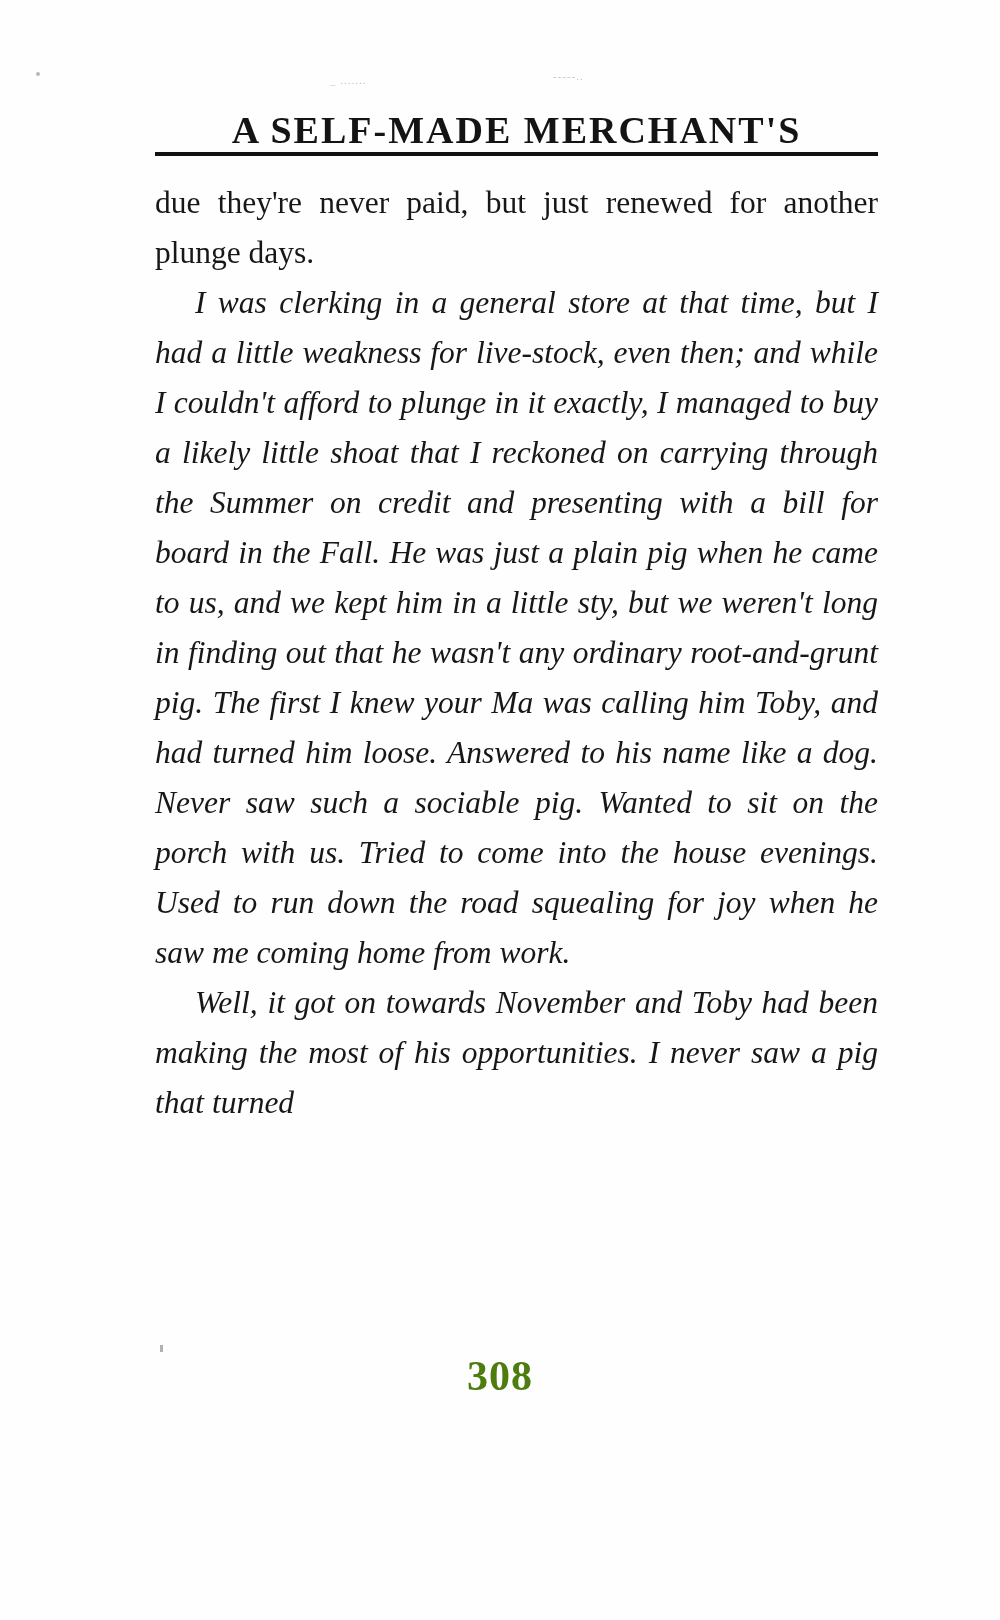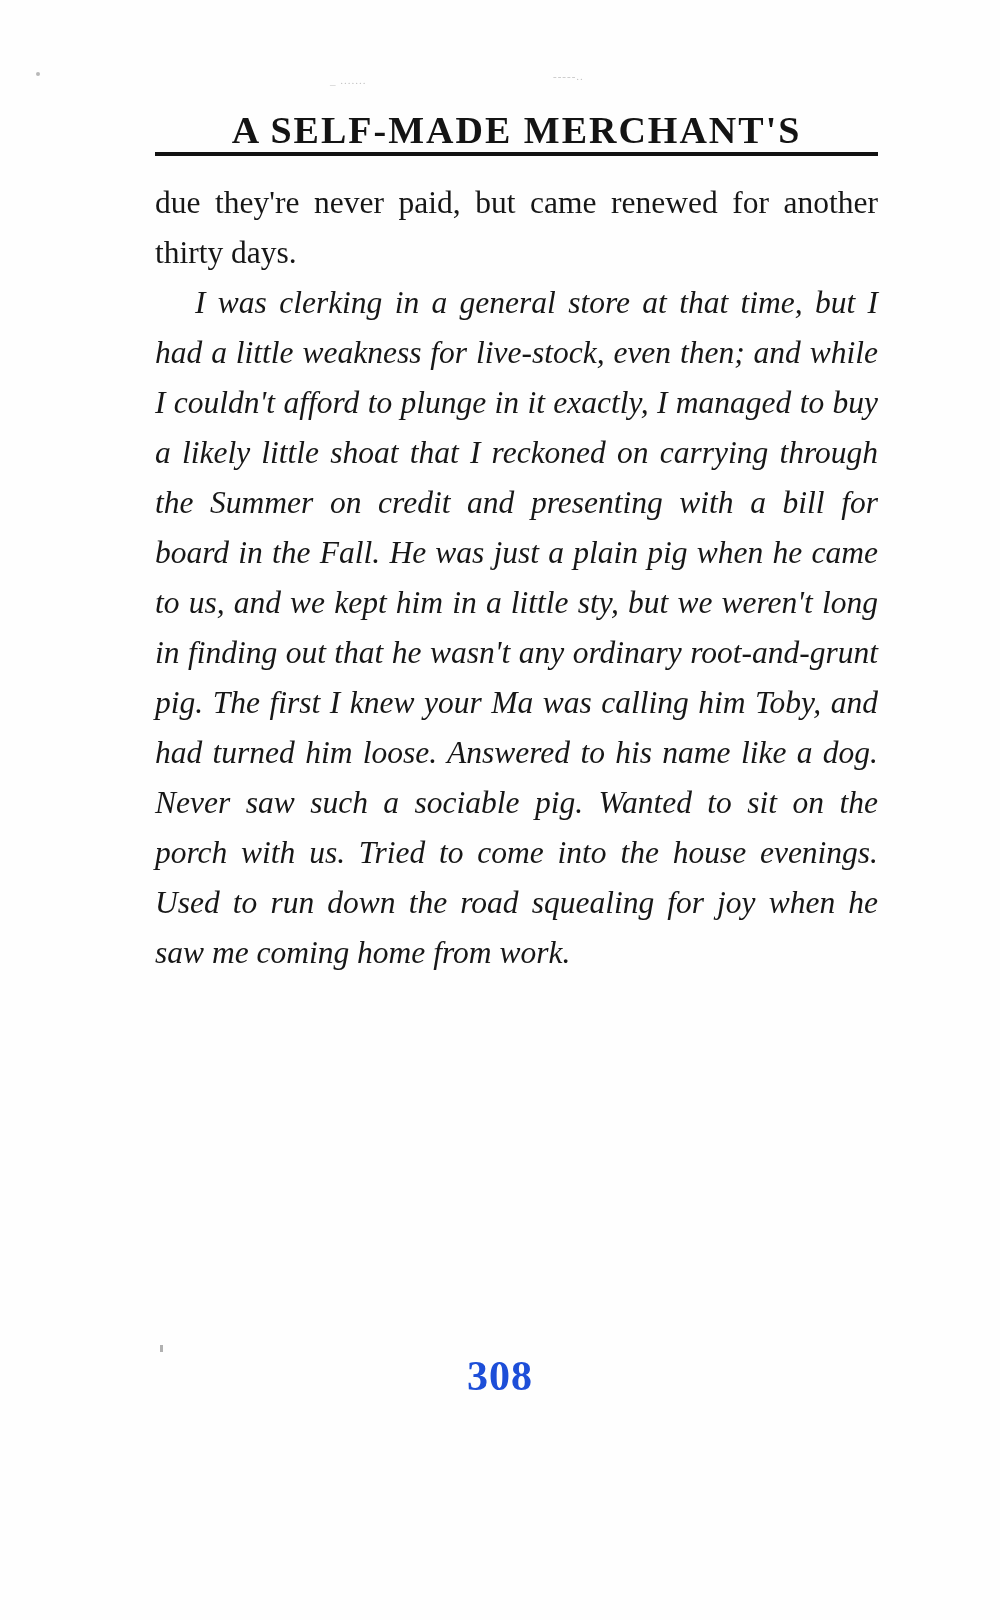--- a/index.html
+++ b/index.html
@@ -78,21 +78,21 @@
   .folio {
     position: absolute;
     left: 0;
     top: 1352px;
     width: 1000px;
     text-align: center;
     font-family: "Liberation Serif", serif;
     font-weight: bold;
     font-size: 42px;
     letter-spacing: 1px;
-    color: #1d4ed8;
+    color: #4d7c0f;
   }
   .folio-dot {
     position: absolute;
     left: 160px;
     top: 1345px;
     width: 3px;
     height: 7px;
     background: #9d9d9d;
     opacity: .8;
   }
@@ -105,22 +105,23 @@
   <div class="tick-left"></div>
   <div class="faint-mark mark-a">_ .......</div>
   <div class="faint-mark mark-b">-----..</div>
 
   <div class="content">
 
     <div class="running-head">A SELF-MADE MERCHANT'S</div>
     <div class="rule"></div>
 
     <div class="body-text">
-      <p>due they're never paid, but came renewed for another thirty days.</p>
+      <p>due they're never paid, but just renewed for another plunge days.</p>
       <p class="indent">I was clerking in a general store at that time, but I had a little weakness for live-stock, even then; and while I couldn't afford to plunge in it exactly, I managed to buy a likely little shoat that I reckoned on carrying through the Summer on credit and presenting with a bill for board in the Fall. He was just a plain pig when he came to us, and we kept him in a little sty, but we weren't long in finding out that he wasn't any ordinary root-and-grunt pig.  The first I knew your Ma was calling him Toby, and had turned him loose.  Answered to his name like a dog.   Never saw such a sociable pig. Wanted to sit on the porch with us.   Tried to come into the house evenings.  Used to run down the road squealing for joy when he saw me coming home from work.</p>
+      <p class="indent">Well, it got on towards November and Toby had been making the most of his opportunities.  I never saw a pig that turned</p>
     </div>
 
   </div>
 
   <div class="folio-dot"></div>
   <div class="folio">308</div>
 
 </div>
 
 </body></html>

